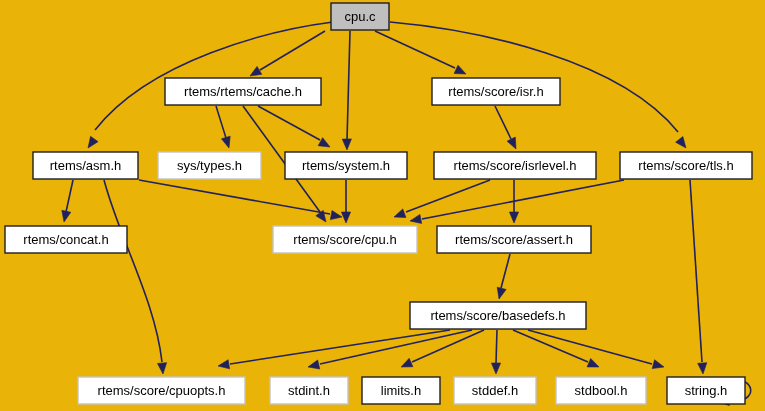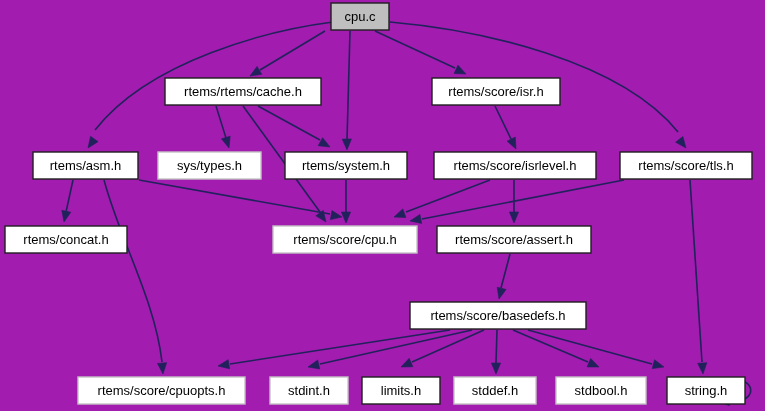--- a/index.html
+++ b/index.html
@@ -10,21 +10,21 @@
   body {
     width: 765px;
     height: 411px;
     font-family: "Liberation Sans", sans-serif;
     overflow: hidden;
   }
   #graph-root {
     position: relative;
     width: 765px;
     height: 411px;
-    background: #a21caf;
+    background: #eab308;
   }
   svg#dep-graph {
     display: block;
     width: 765px;
     height: 411px;
   }
   .edge-path {
     fill: none;
     stroke: #21215c;
     stroke-width: 1.6;

